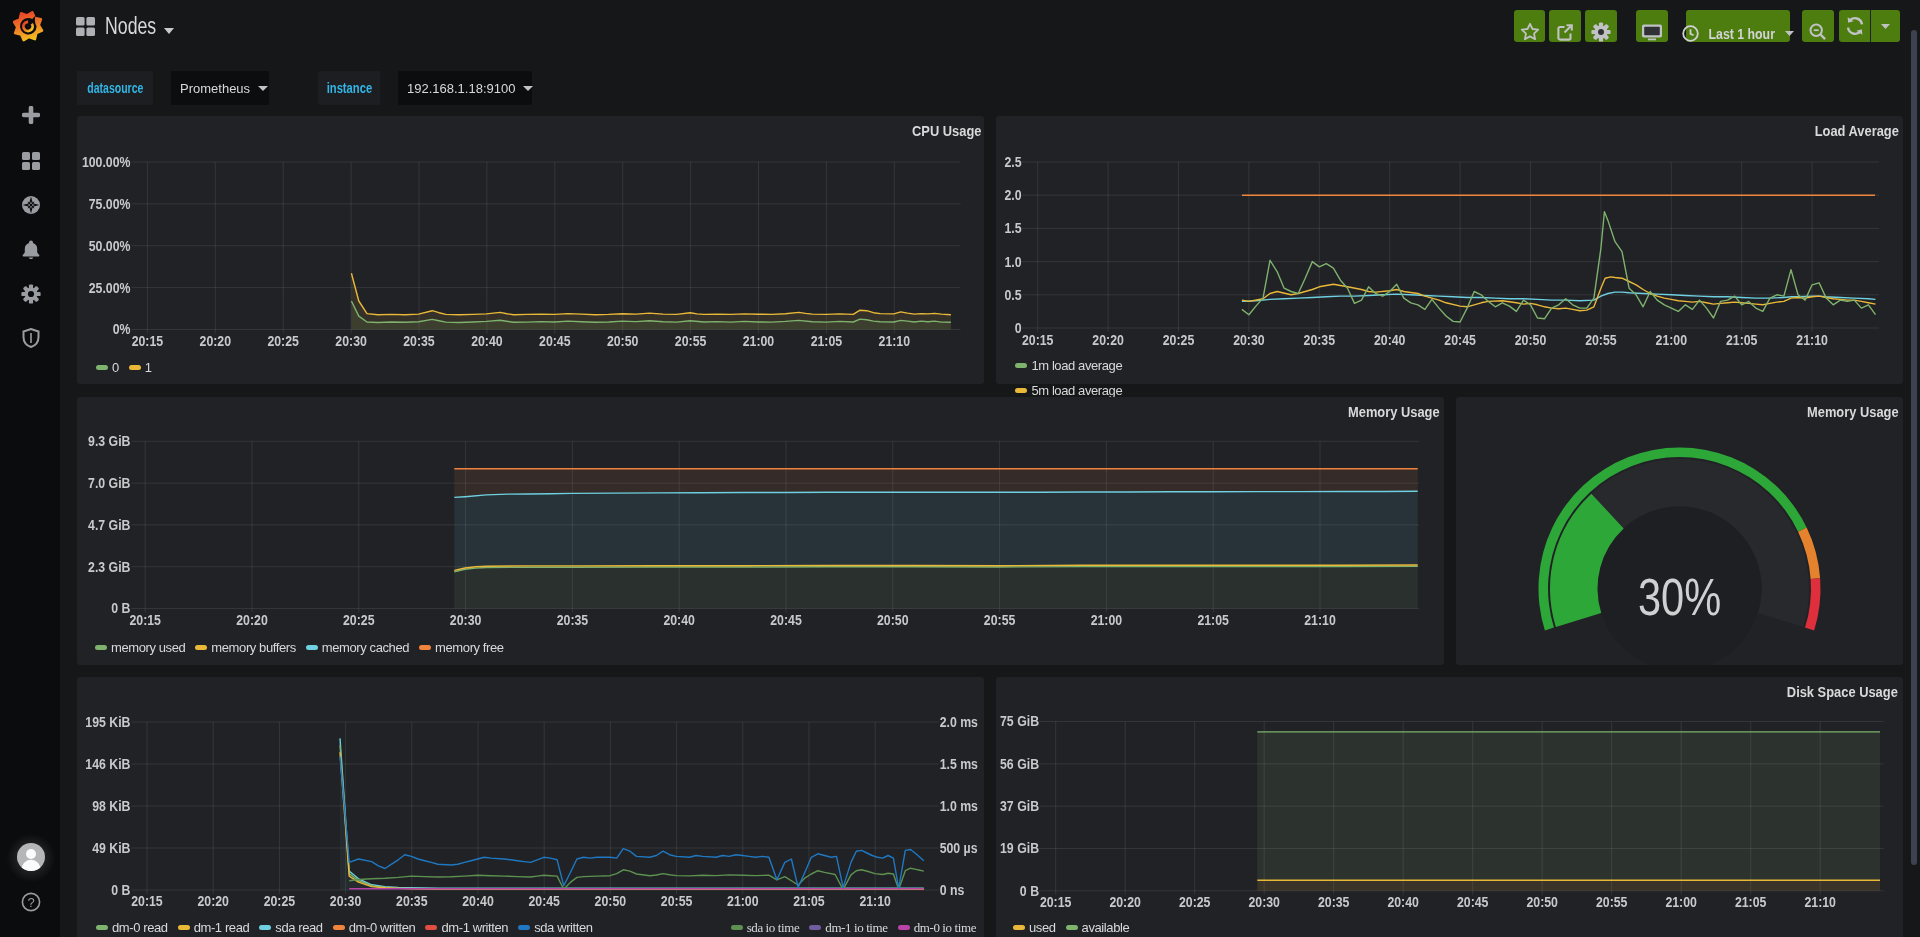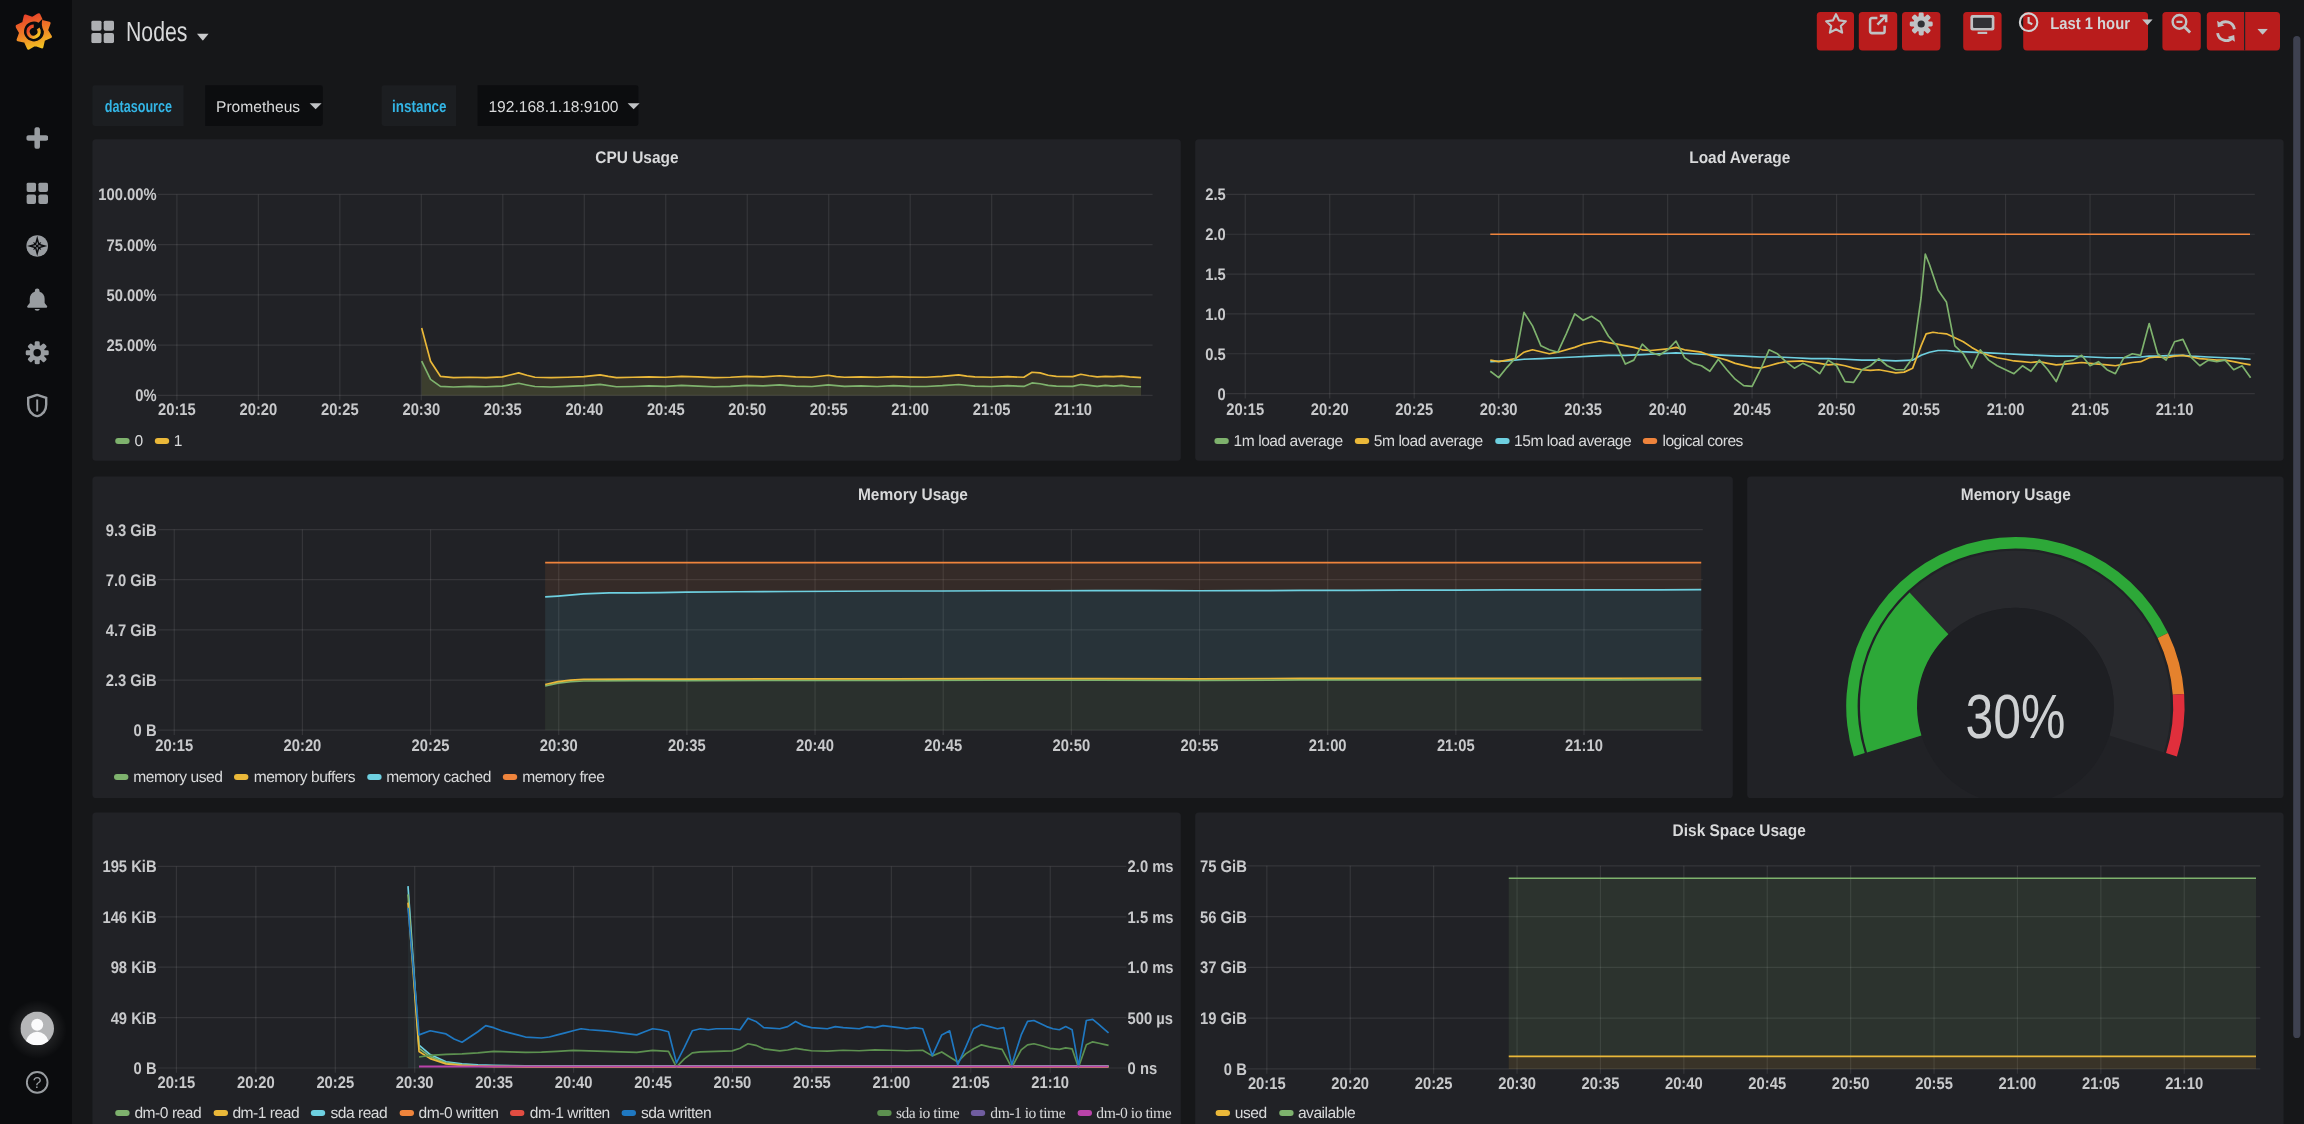--- a/index.html
+++ b/index.html
@@ -1,25 +1,25 @@
 <!DOCTYPE html>
 <html><head><meta charset="utf-8"><style>
 * { margin:0; padding:0; box-sizing:border-box; }
 html,body { width:1920px; height:937px; background:#161719; overflow:hidden;
   font-family:"Liberation Sans",sans-serif; position:relative; }
 #side { position:absolute; left:0; top:0; width:60px; height:937px; background:#0b0c0e; z-index:5; }
 .panel { position:absolute; background:#212226; border-radius:3px; }
 .panel svg { position:absolute; left:0; top:0; }
-.ptitle { position:absolute; top:7px; width:100%; text-align:center; font-size:14px; font-weight:700; color:#d8d9da; }
+.ptitle { position:absolute; top:7px; width:100%; text-align:right; font-size:14px; font-weight:700; color:#d8d9da; }
 text.al { font-size:14px; font-weight:700; fill:#c8c9cb; font-family:"Liberation Sans",sans-serif; }
 .legend { position:absolute; display:flex; gap:10px; font-size:13px; letter-spacing:-0.4px; color:#d8d9da; align-items:center; height:18px; white-space:nowrap; }
 .li { display:flex; align-items:center; gap:4px; }
 .ld { display:inline-block; width:12px; height:5px; border-radius:2.5px; }
-.tbtn { position:absolute; top:10px; height:32px; background:#b91c1c; border-radius:3px;
-  display:flex; align-items:flex-start; justify-content:center; }
+.tbtn { position:absolute; top:10px; height:32px; background:#4d7c0f; border-radius:3px;
+  display:flex; align-items:flex-end; justify-content:center; }
 .vlabel { height:34px; background:#1c1e21; border-radius:2px 0 0 2px; color:#33b5e5; font-size:14px; font-weight:700;
   display:flex; align-items:center; justify-content:center; margin-right:1px; }
 .vval { height:34px; background:#0c0d0f; border-radius:0 2px 2px 0; color:#d8d9da; font-size:13px;
   display:flex; align-items:center; justify-content:space-between; padding:0 9px; }
 .vtext { display:inline-block; transform-origin:left center; white-space:nowrap; }
 .vcaret { width:0; height:0; border-left:5px solid transparent; border-right:5px solid transparent; border-top:5px solid #c0c2c5; margin-left:8px; }
 #sbar { position:absolute; left:1911px; top:30px; width:6px; height:835px; background:#3e4150; border-radius:3px; }
 </style></head><body>
 <svg style="position:absolute;left:76px;top:17px" width="19" height="19" viewBox="0 0 19 19">
     <g fill="#aeb0b3">
@@ -211,21 +211,21 @@
         <text class="al" x="367.4" y="229.5" text-anchor="middle">20:35</text>
         <text class="al" x="447.4" y="229.5" text-anchor="middle">20:40</text>
         <text class="al" x="527.4" y="229.5" text-anchor="middle">20:45</text>
         <text class="al" x="607.4" y="229.5" text-anchor="middle">20:50</text>
         <text class="al" x="687.4" y="229.5" text-anchor="middle">20:55</text>
         <text class="al" x="767.4" y="229.5" text-anchor="middle">21:00</text>
         <text class="al" x="847.4" y="229.5" text-anchor="middle">21:05</text>
         <text class="al" x="927.4" y="229.5" text-anchor="middle">21:10</text>
       </g>
 </svg>
-<div class="legend" style="left:16px;top:242px;">
+<div class="legend" style="left:16px;top:242px;flex-direction:column;">
       <span class="li"><span class="ld" style="background:#7EB26D"></span>1m load average</span>
       <span class="li"><span class="ld" style="background:#EAB839"></span>5m load average</span>
       <span class="li"><span class="ld" style="background:#6ED0E0"></span>15m load average</span>
       <span class="li"><span class="ld" style="background:#EF843C"></span>logical cores</span>
     </div>
 </div>
 <div class="panel" style="left:77px;top:397px;width:1367px;height:268px;">
 <div class="ptitle"><span style="display:inline-block;transform:scaleX(0.92);">Memory Usage</span></div>
 <svg width="1367" height="268">
 <line x1="54.5" y1="44.30000000000001" x2="1342" y2="44.30000000000001" stroke="rgba(255,255,255,0.09)" stroke-width="1"></line>

